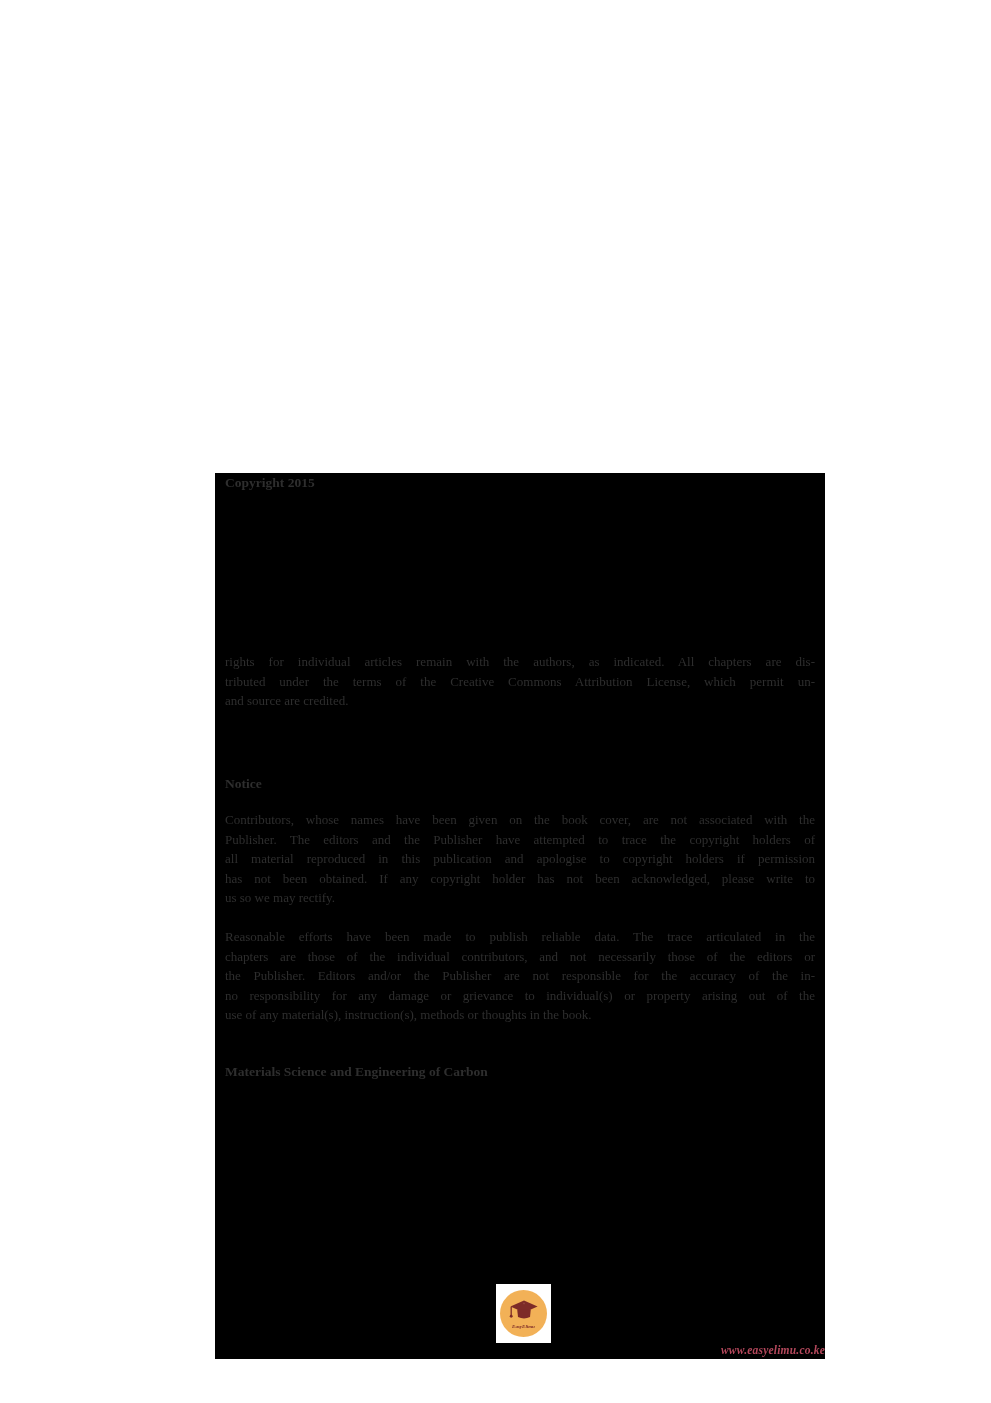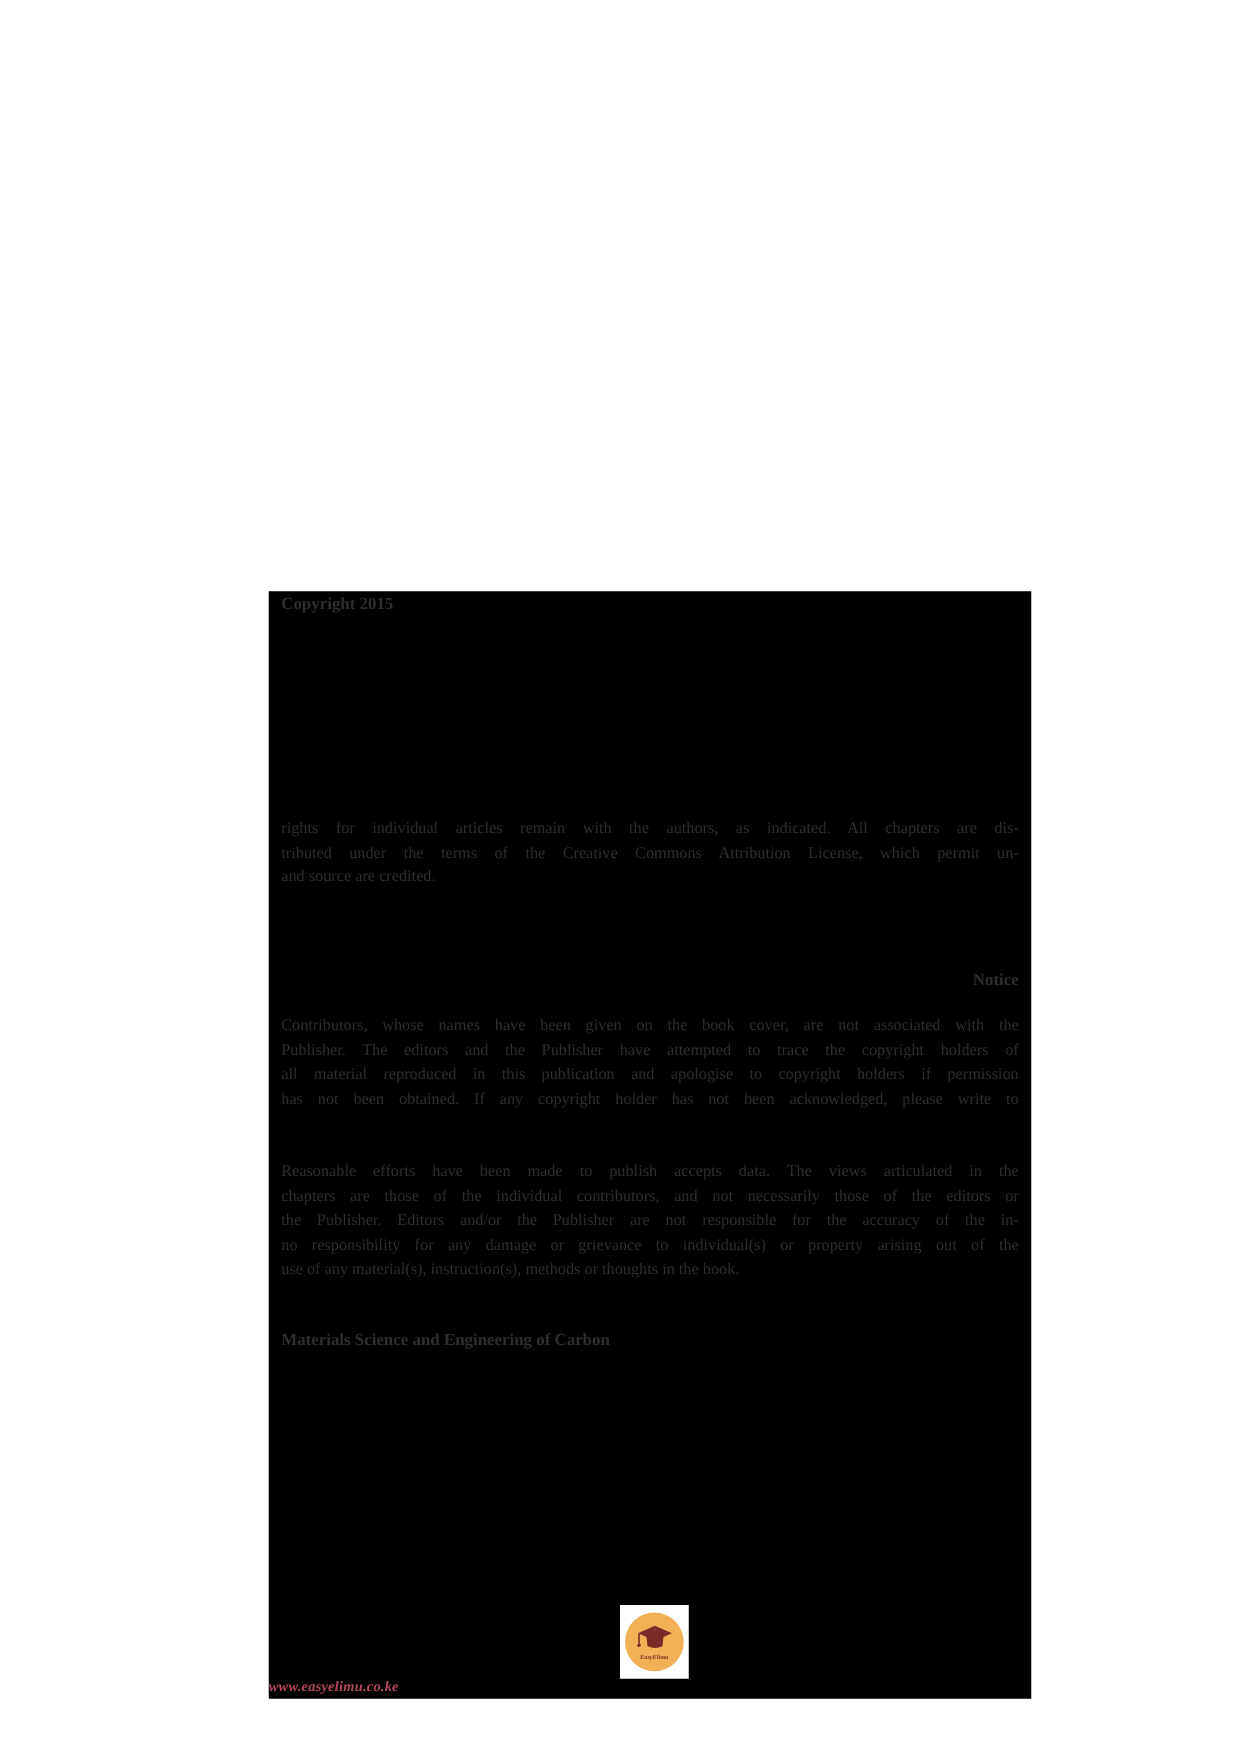--- a/index.html
+++ b/index.html
@@ -38,21 +38,21 @@
   }
   .pline {
     text-align: justify;
     text-align-last: justify;
   }
   .pline.last {
     text-align-last: left;
   }
   .copyright-heading { top: 0px; }
   .para1     { top: 179px; }
-  .notice-heading { top: 301px; text-align: right; }
+  .notice-heading { top: 301px; }
   .para2     { top: 337px; }
   .para3     { top: 454px; }
   .book-title-line { top: 589px; }
 
   .logo-white-box {
     position: absolute;
     left: 281px;
     top: 811px;
     width: 55px;
     height: 59px;
@@ -84,21 +84,21 @@
     line-height: 1;
     color: #7d2b28;
     margin-top: 1px;
     white-space: nowrap;
   }
   .website-url {
     position: absolute;
     left: 0;
     right: 0;
     top: 871px;
-    text-align: left;
+    text-align: right;
     font-family: "Liberation Serif", serif;
     font-style: italic;
     font-weight: bold;
     font-size: 11.5px;
     letter-spacing: 0.2px;
     color: #b5485c;
   }
 </style>
 </head>
 <body>
@@ -115,24 +115,25 @@
       <div class="pline last">and source are credited.</div>
     </div>
 
     <div class="block heading notice-heading">Notice</div>
 
     <div class="block para2">
       <div class="pline">Contributors, whose names have been given on the book cover, are not associated with the</div>
       <div class="pline">Publisher. The editors and the Publisher have attempted to trace the copyright holders of</div>
       <div class="pline">all material reproduced in this publication and apologise to copyright holders if permission</div>
       <div class="pline">has not been obtained. If any copyright holder has not been acknowledged, please write to</div>
+      <div class="pline last">us so we may rectify.</div>
     </div>
 
     <div class="block para3">
-      <div class="pline">Reasonable efforts have been made to publish accepts data. The views articulated in the</div>
+      <div class="pline">Reasonable efforts have been made to publish reliable data. The trace articulated in the</div>
       <div class="pline">chapters are those of the individual contributors, and not necessarily those of the editors or</div>
       <div class="pline">the Publisher. Editors and/or the Publisher are not responsible for the accuracy of the in-</div>
       <div class="pline">no responsibility for any damage or grievance to individual(s) or property arising out of the</div>
       <div class="pline last">use of any material(s), instruction(s), methods or thoughts in the book.</div>
     </div>
 
     <div class="block heading book-title-line">Materials Science and Engineering of Carbon</div>
 
     <div class="logo-white-box">
       <div class="logo-circle">

